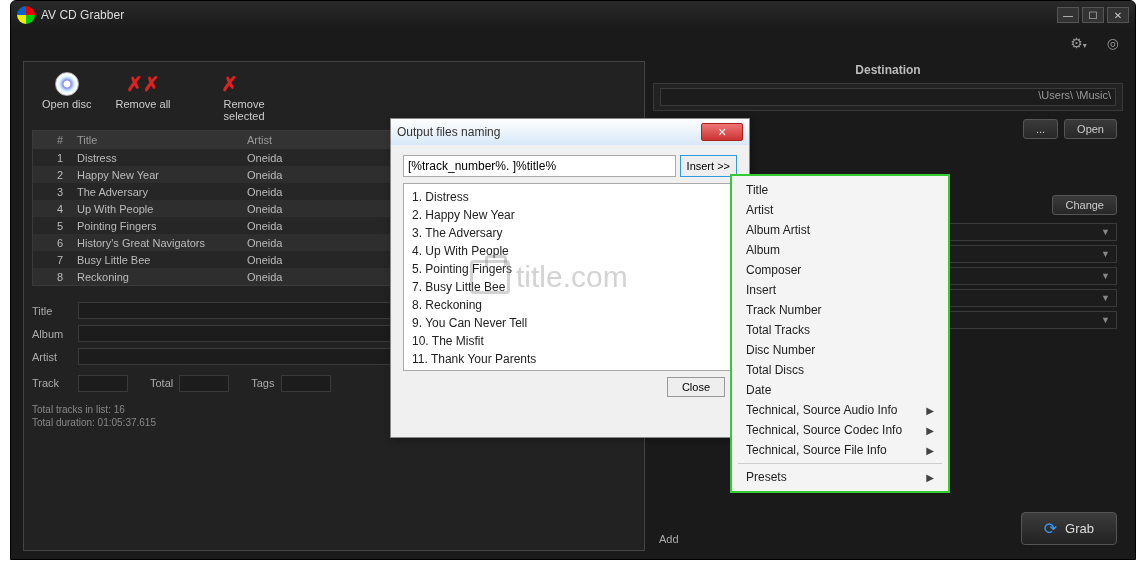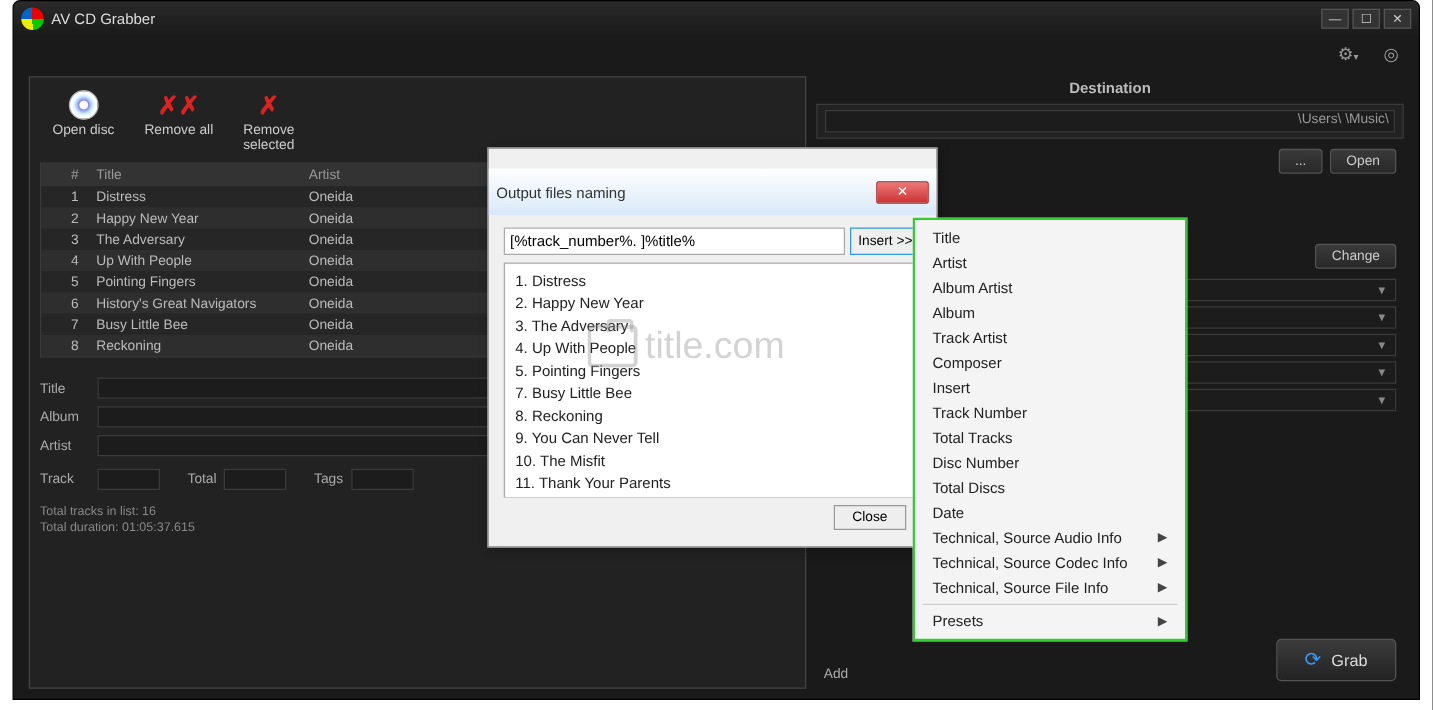--- a/index.html
+++ b/index.html
@@ -40,21 +40,21 @@
 .right-spacer { flex: 1; }
 .change-row { display: flex; justify-content: flex-end; padding: 4px 6px; }
 .right-dropdowns { display: flex; flex-direction: column; gap: 4px; padding: 0 6px; }
 .dd { height: 18px; background: #1c1c1c; border: 1px solid #3a3a3a; display: flex; justify-content: flex-end; align-items: center; color: #888; font-size: 9px; padding-right: 6px; cursor: pointer; }
 .right-bot { display: flex; justify-content: space-between; align-items: flex-end; padding: 6px; }
 .grab-btn { background: linear-gradient(#3c3c3c,#222); border: 1px solid #555; color: #ddd; font-size: 13px; padding: 6px 22px; border-radius: 4px; display: flex; align-items: center; gap: 8px; cursor: pointer; }
 .refresh-icon { color: #39f; font-size: 16px; }
 
 
 .dialog { position: absolute; left: 390px; top: 118px; width: 360px; height: 320px; background: #f0f0f0; border: 1px solid #888; box-shadow: 2px 2px 8px rgba(0,0,0,0.3); }
-.dlg-title { height: 37px; background: linear-gradient(#fff,#d8e8f8); display: flex; align-items: center; padding: 0 6px; font-size: 12px; color: #333; margin-top: 16px; }
+.dlg-title { height: 26px; background: linear-gradient(#fff,#d8e8f8); display: flex; align-items: center; padding: 0 6px; font-size: 12px; color: #333; }
 .dlg-title-spacer { flex: 1; }
 .dlg-close { width: 42px; height: 18px; background: linear-gradient(#e77,#c33); border: 1px solid #a22; border-radius: 2px; color: #fff; display: flex; align-items: center; justify-content: center; font-size: 11px; cursor: pointer; }
 .dlg-body { padding: 10px 12px; }
 .dlg-input-row { display: flex; gap: 4px; margin-bottom: 6px; }
 .dlg-input { flex: 1; height: 22px; border: 1px solid #aaa; background: #fff; font-size: 12px; padding: 0 4px; }
 .insert-btn { height: 22px; background: #eee; border: 1px solid #3399dd; font-size: 11px; padding: 0 6px; cursor: pointer; }
 .preview-list { background: #fff; border: 1px solid #aaa; height: 188px; overflow: auto; font-size: 12px; color: #222; padding: 4px 8px; line-height: 1.5; }
 .dlg-footer { display: flex; justify-content: flex-end; padding: 6px 12px 0; }
 .dlg-btn { background: #eee; border: 1px solid #999; font-size: 11px; padding: 3px 14px; cursor: pointer; }
 
@@ -91,21 +91,21 @@
         <div class="big-btn">
           <div class="disc-icon"></div>
           <span>Open disc</span>
         </div>
         <div class="big-btn">
           <div class="x-icon">✗✗</div>
           <span>Remove all</span>
         </div>
         <div class="big-btn">
           <div class="x-icon">✗</div>
-          <span style="white-space:pre-line;text-align:center;">Remove
+          <span style="white-space:pre-line;text-align:center;margin-left:29px;">Remove
 selected</span>
         </div>
       </div>
       <div class="track-table">
         <div class="thead">
           <div class="col-num">#</div>
           <div class="col-title">Title</div>
           <div class="col-artist">Artist</div>
         </div>
         <div id="track-rows">
@@ -254,23 +254,20 @@
     <div class="cm-item">
       <span>Artist</span>
     </div>
     <div class="cm-item">
       <span>Album Artist</span>
     </div>
     <div class="cm-item">
       <span>Album</span>
     </div>
     <div class="cm-item">
-      <span>Track Artist</span>
-    </div>
-    <div class="cm-item">
       <span>Composer</span>
     </div>
     <div class="cm-item">
       <span>Insert</span>
     </div>
     <div class="cm-item">
       <span>Track Number</span>
     </div>
     <div class="cm-item">
       <span>Total Tracks</span>

